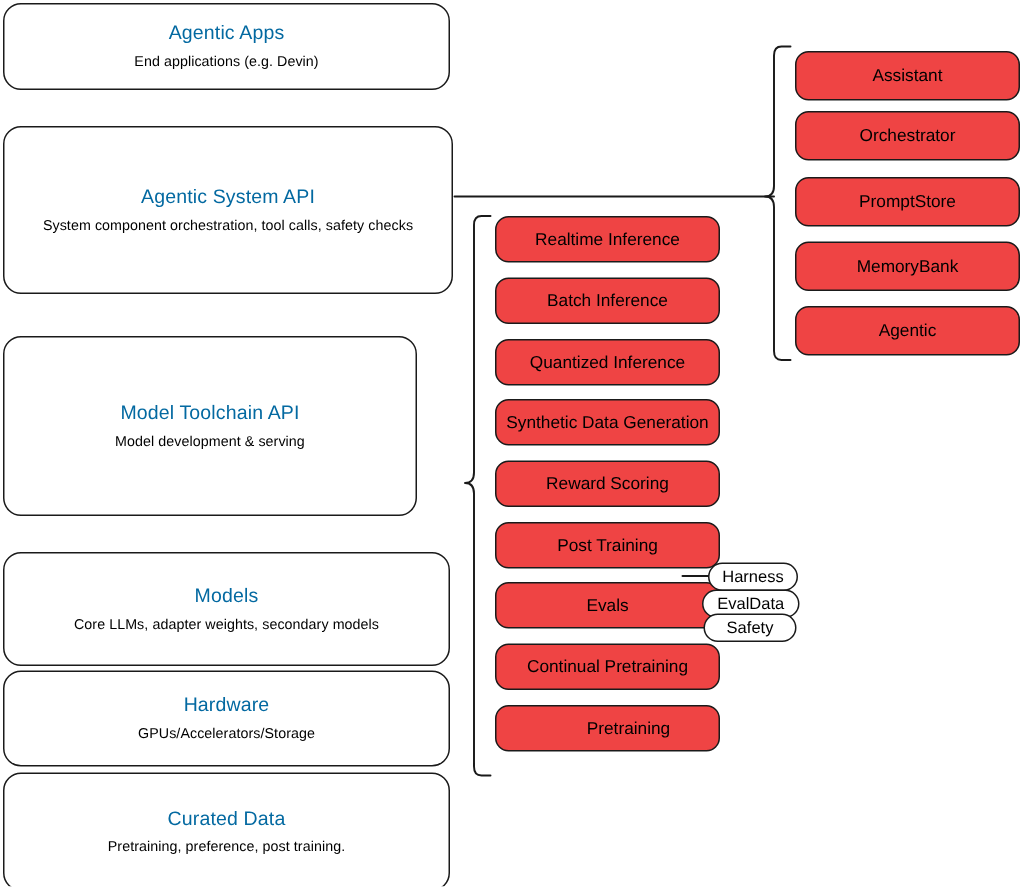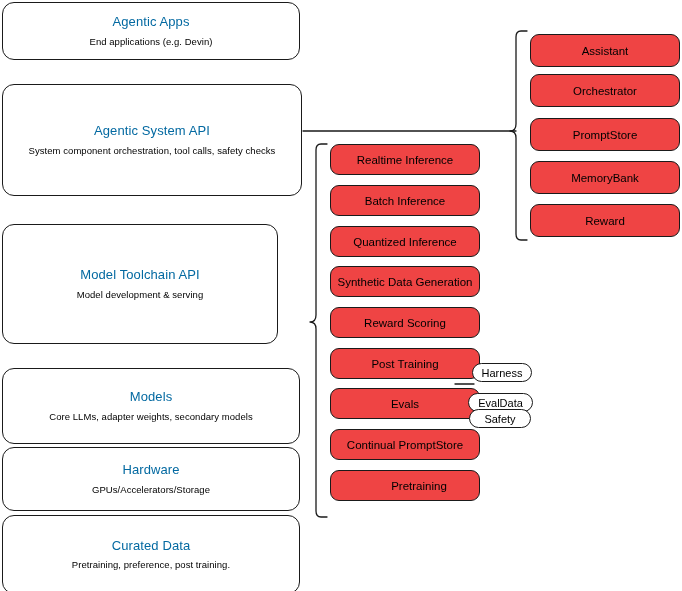--- a/index.html
+++ b/index.html
@@ -144,27 +144,27 @@
   <div class="pill-box" style="left:330px; top:307px; width:150px; height:31px;">
     <span>Reward Scoring</span>
   </div>
   <div class="pill-box" style="left:330px; top:348px; width:150px; height:31px;justify-content:center;">
     <span>Post Training</span>
   </div>
   <div class="pill-box" style="left:330px; top:388px; width:150px; height:31px;">
     <span>Evals</span>
   </div>
   <div class="pill-box" style="left:330px; top:429px; width:150px; height:31px;">
-    <span>Continual PromptStore</span>
+    <span>Continual Pretraining</span>
   </div>
   <div class="pill-box" style="left:330px; top:470px; width:150px; height:31px;padding-left:28px;">
     <span>Pretraining</span>
   </div>
 
-  <div class="tag-pill" style="left:472px; top:363px; width:60px; height:19px;align-items:center;">
+  <div class="tag-pill" style="left:472px; top:375px; width:60px; height:19px;align-items:center;">
     <span>Harness</span>
   </div>
   <div class="tag-pill" style="left:468px; top:393px; width:65px; height:19px;">
     <span>EvalData</span>
   </div>
   <div class="tag-pill" style="left:469px; top:409px; width:62px; height:19px;">
     <span>Safety</span>
   </div>
 
   <div class="pill-box" style="left:530px; top:34px; width:150px; height:33px;">
@@ -173,16 +173,16 @@
   <div class="pill-box" style="left:530px; top:74px; width:150px; height:33px;">
     <span>Orchestrator</span>
   </div>
   <div class="pill-box" style="left:530px; top:118px; width:150px; height:33px;">
     <span>PromptStore</span>
   </div>
   <div class="pill-box" style="left:530px; top:161px; width:150px; height:33px;justify-content:center;">
     <span>MemoryBank</span>
   </div>
   <div class="pill-box" style="left:530px; top:204px; width:150px; height:33px;">
-    <span>Reward</span>
+    <span>Agentic</span>
   </div>
 
 </div>
 
 </body></html>

